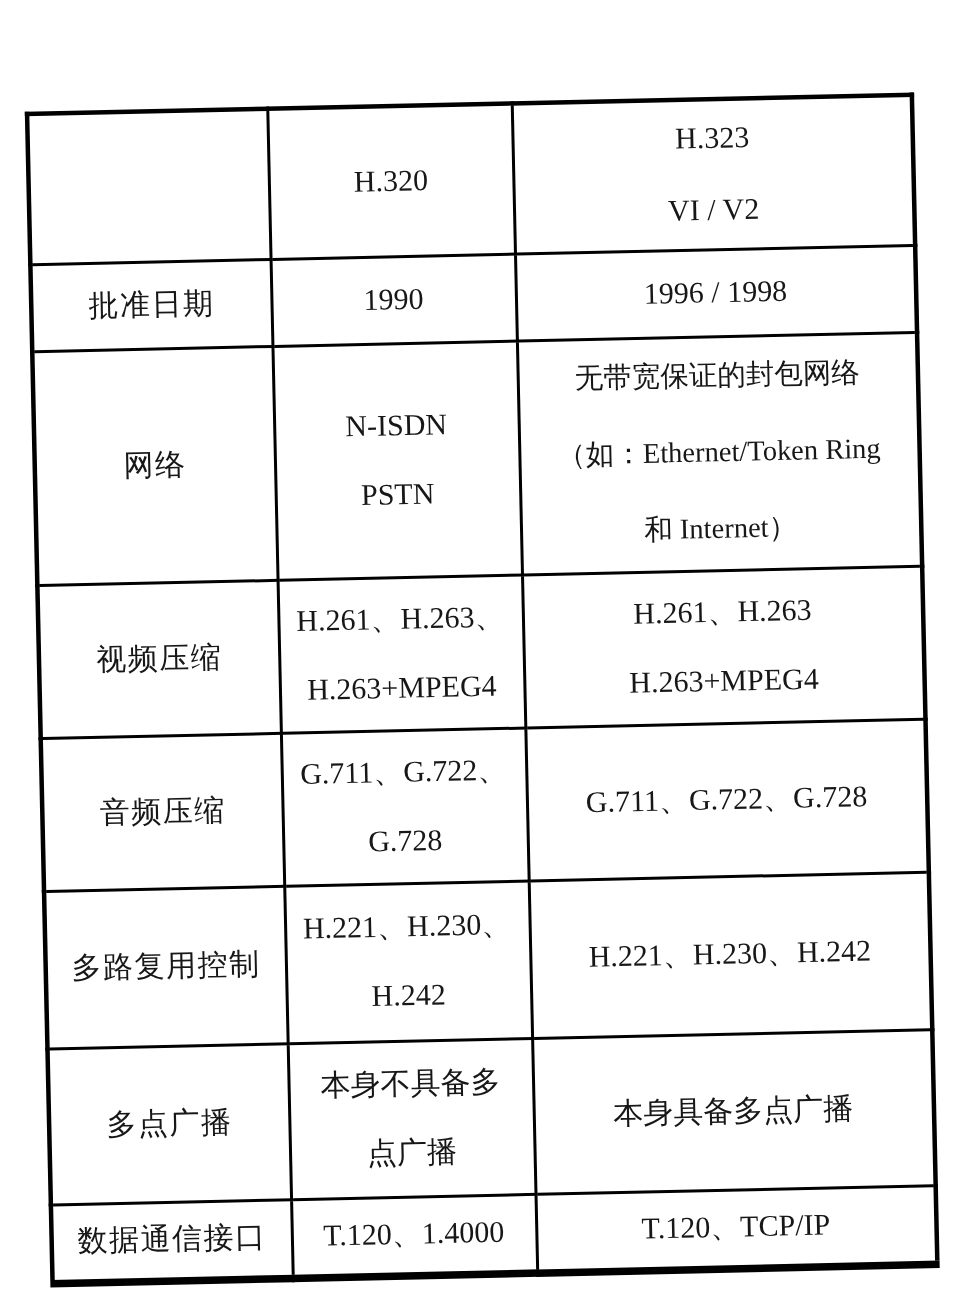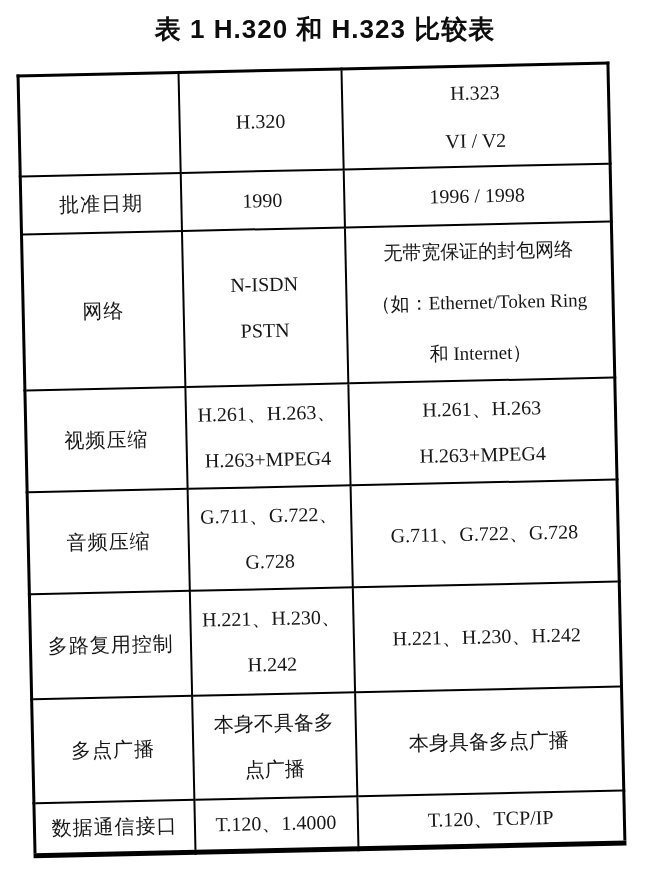--- a/index.html
+++ b/index.html
@@ -65,21 +65,20 @@
   td.multi2 .ln { line-height: 46px; }
   td.multi3 .ln { line-height: 51px; font-size: 19px; }
   td.headm .ln { line-height: 48px; }
   td.lbl { font-size: 20px; letter-spacing: 1px; }
 </style>
 </head>
 <body>
 
 <div class="page">
 
-  <div class="doc-title">表 1  H.320 和 H.323 比较表</div>
 
   <div class="tilt">
     <table class="cmp">
       <colgroup>
         <col class="c1">
           <col class="c2">
           <col class="c3">
       </colgroup>
 
       <tbody>

